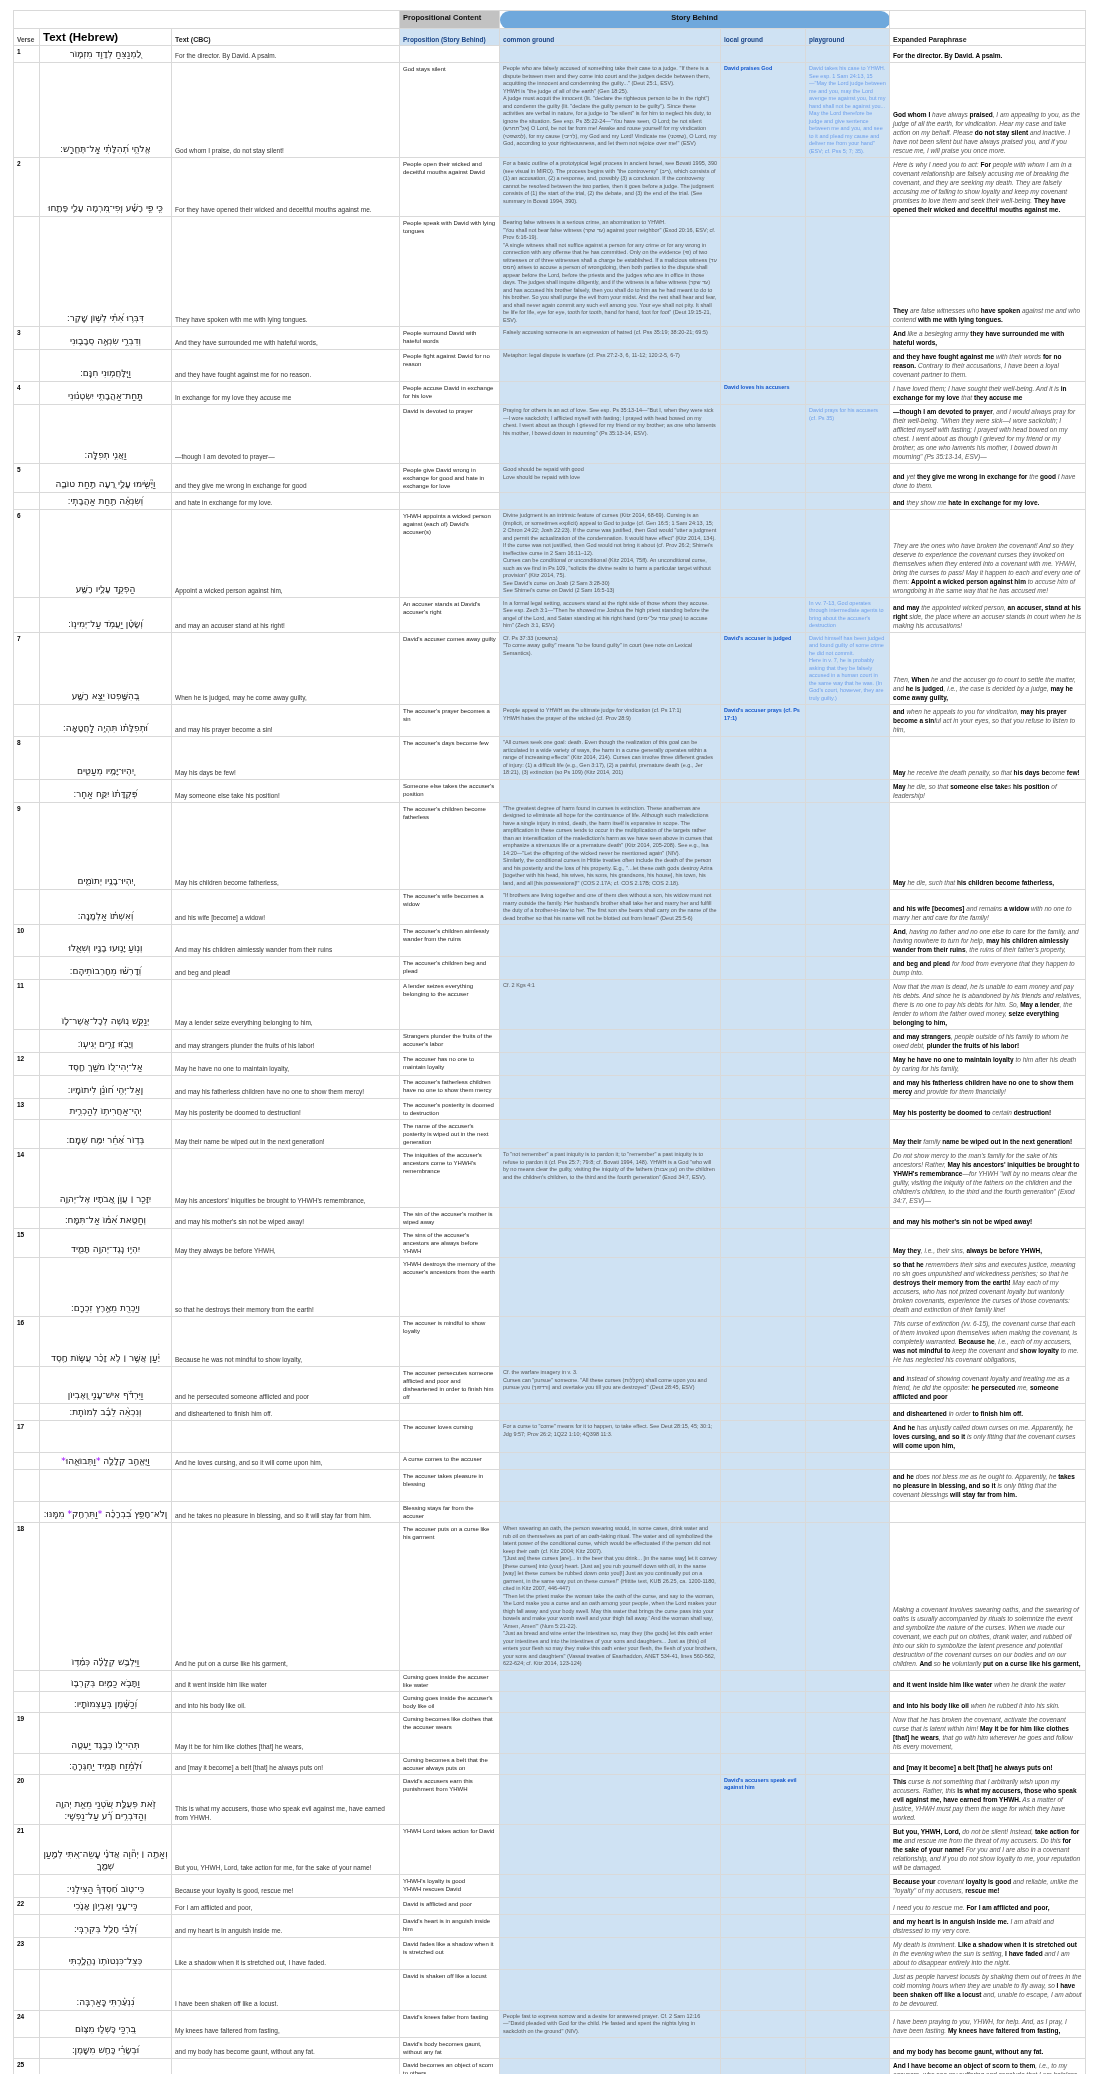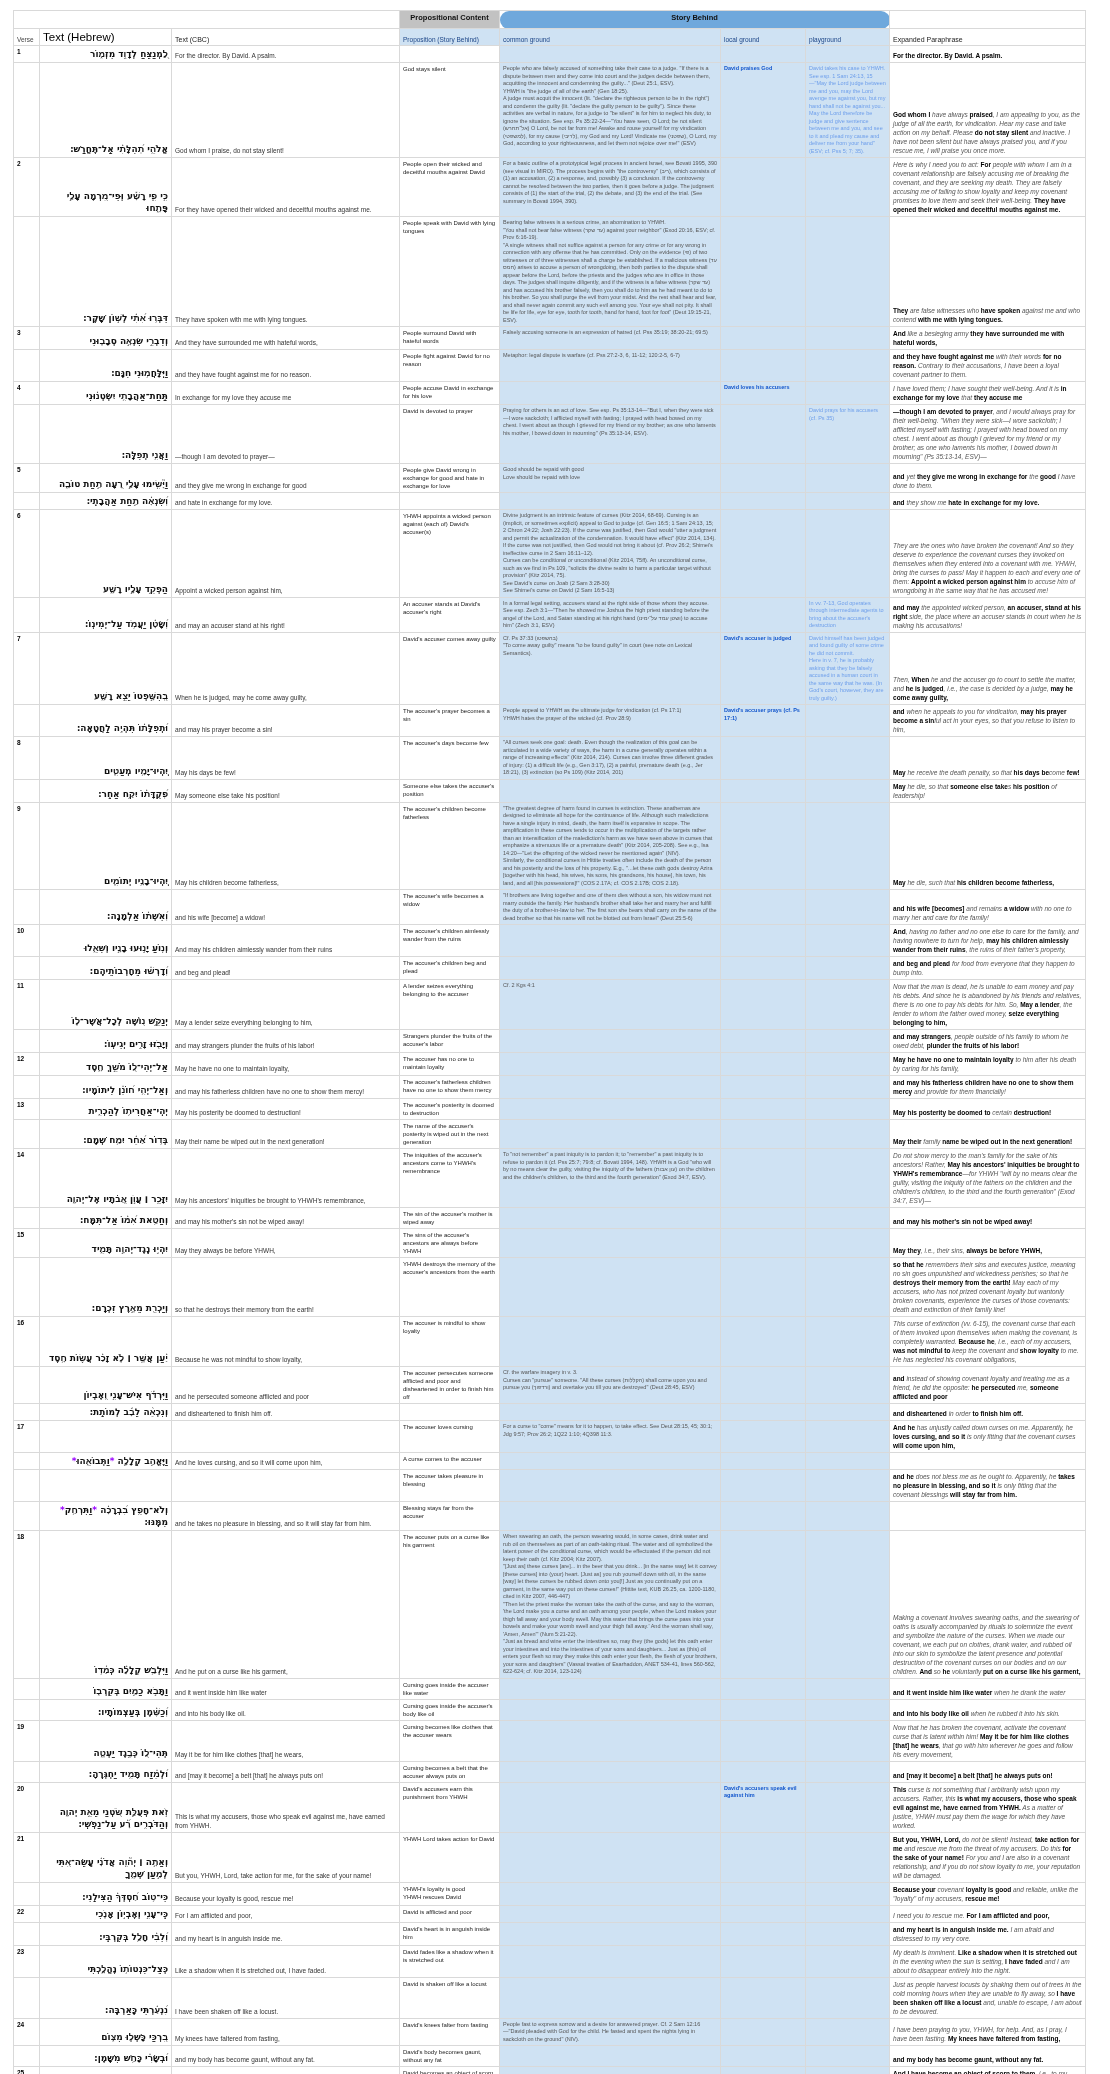--- a/index.html
+++ b/index.html
@@ -2,30 +2,30 @@
 <html><head>
 <meta charset="utf-8">
 <style>
   html,body{margin:0;padding:0;background:#fff;}
   body{width:1110px;font-family:"Liberation Sans",sans-serif;color:#222;}
   .sheet{padding:10px 12px 80px 13px;}
   table{border-collapse:collapse;table-layout:fixed;width:1072px;}
   td{border:1px solid #d9d9d9;padding:2px 3px;vertical-align:top;overflow:hidden;word-wrap:break-word;}
   
   .gh-empty{background:#fff;border:1px solid #d9d9d9;height:13px;}
-  .group-prop{background:#c2c2c2;font-weight:bold;text-align:center;font-size:7.5px;color:#111;}
+  .group-prop{background:#c2c2c2;font-weight:bold;text-align:left;font-size:7.5px;color:#111;}
   .group-story{background:#6fa8dc;font-weight:bold;text-align:center;font-size:7.5px;color:#111;border-radius:9px;}
   
-  .colhead{font-weight:normal;font-size:7px;color:#222;background:#fff;vertical-align:bottom;margin-top:18px;}
+  .colhead{font-weight:bold;font-size:7px;color:#222;background:#fff;vertical-align:bottom;margin-top:18px;}
   .colhead-verse{font-size:6.5px;color:#444;}
   .colhead-hebrew{font-size:11.5px;color:#000;}
   .colhead-blue{background:#cfe2f3;color:#1c4587;font-size:6.5px;}
   
   .verse-cell{font-size:6.5px;font-weight:bold;color:#000;vertical-align:top;}
-  .hebrew-cell{direction:rtl;text-align:right;vertical-align:bottom;font-size:9px;line-height:12px;color:#111;font-family:"DejaVu Sans",sans-serif;white-space:pre-line;font-weight:bold;}
+  .hebrew-cell{direction:rtl;text-align:center;vertical-align:bottom;font-size:9px;line-height:12px;color:#111;font-family:"DejaVu Sans",sans-serif;white-space:pre-line;}
   .hebrew-cell .star{color:#9900ff;}
   .cbc-cell{font-size:6.5px;line-height:9px;vertical-align:bottom;color:#333;}
   .proposition-cell{font-size:6px;line-height:8px;color:#222;white-space:pre-line;}
   .common-ground-cell{background:#cfe2f3;font-size:5.5px;line-height:7.5px;color:#555;white-space:pre-line;}
   .local-ground-cell{background:#cfe2f3;font-size:5.5px;line-height:7.5px;color:#1155cc;font-weight:bold;white-space:pre-line;}
   .playground-cell{background:#cfe2f3;font-size:5.5px;line-height:7.5px;color:#6d9eeb;white-space:pre-line;}
   .paraphrase-cell{font-size:6.5px;line-height:9px;color:#555;font-style:italic;vertical-align:bottom;white-space:pre-line;}
   .paraphrase-cell b{font-style:normal;color:#000;}
 </style>
 </head>

